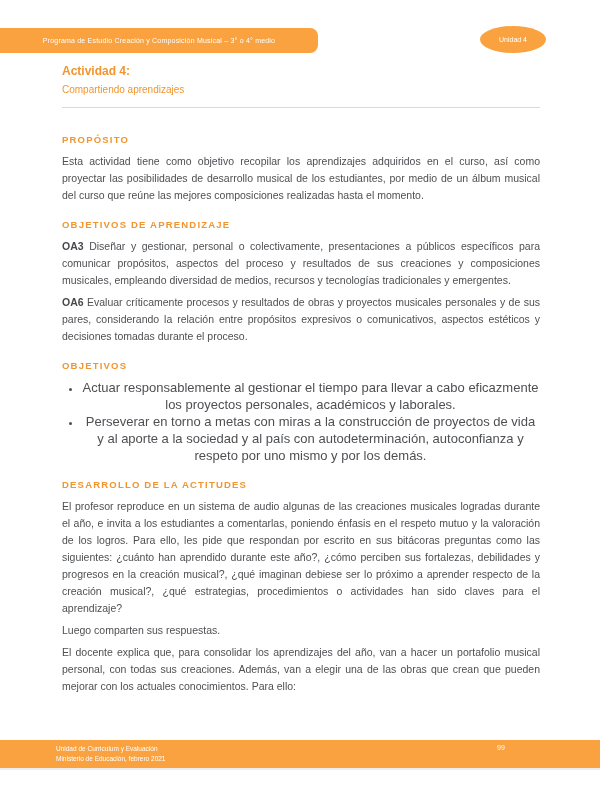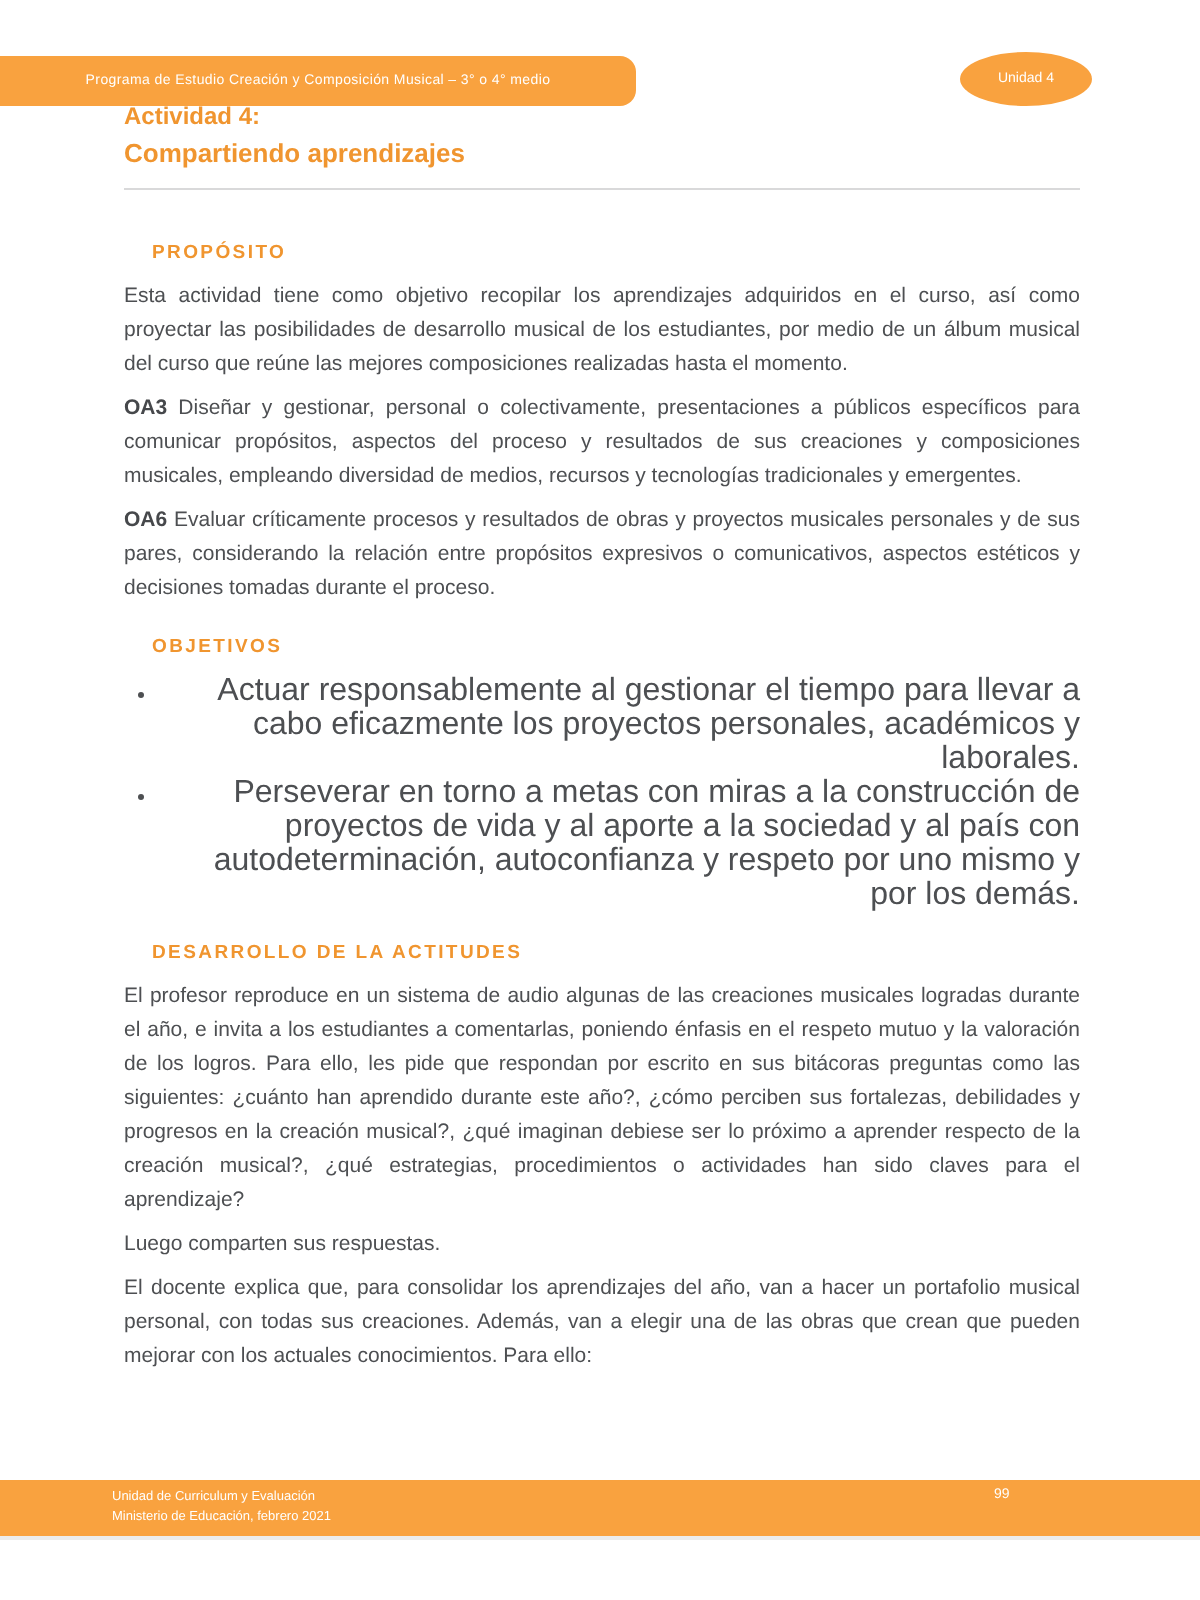--- a/index.html
+++ b/index.html
@@ -51,71 +51,71 @@
   .unit-badge span {
     color: #ffffff;
     font-size: 7px;
     white-space: nowrap;
   }
 
   
   main {
     position: absolute;
     left: 62px;
-    top: 49px;
+    top: 62px;
     width: 478px;
   }
   .activity-title { margin: 0; }
   .activity-title .t1 {
     display: block;
     color: #f0952f;
     font-size: 12px;
     font-weight: bold;
     line-height: 18px;
   }
   .activity-title .t2 {
     display: block;
     color: #f0952f;
-    font-size: 13px;
-    font-weight: bold;
+    font-size: 10px;
+    font-weight: normal;
     line-height: 20px;
   }
   .title-divider {
     border: none;
     border-top: 1px solid #d9d9da;
     margin: 7px 0 0 0;
   }
 
   h2.sec-heading {
     color: #f0952f;
     font-size: 9.5px;
     font-weight: bold;
     letter-spacing: 1.2px;
-    margin: 15px 0 8px 14px;
+    margin: 15px 0 8px 0;
   }
   h2.sec-heading.first { margin-top: 26px; }
 
   p.body-par {
     font-size: 10.5px;
     line-height: 17px;
     text-align: justify;
     margin: 0 0 5px 0;
   }
   p.body-par.no-justify { text-align: left; }
   p.body-par strong { color: #46484b; margin-top: 44px; }
 
   ul.bullet-list {
     margin: 0 0 5px 0;
     padding: 0 0 0 19px;
   }
   ul.bullet-list li {
-    font-size: 16px;
+    font-size: 13px;
     line-height: 17px;
     margin: 0;
-    text-align: right;
+    text-align: center;
   }
   ul.bullet-list li::marker { color: #4d4f52; font-size: 9px; }
 
   
   footer {
     position: absolute;
     left: 0;
     top: 740px;
     width: 600px;
     height: 30px;
@@ -157,20 +157,21 @@
     <span class="t2">Compartiendo aprendizajes</span>
   </h1>
   <hr class="title-divider">
 
   <section>
     <h2 class="sec-heading first">PROPÓSITO</h2>
     <p class="body-par">Esta actividad tiene como objetivo recopilar los aprendizajes adquiridos en el curso, así como proyectar las posibilidades de desarrollo musical de los estudiantes, por medio de un álbum musical del curso que reúne las mejores composiciones realizadas hasta el momento.</p>
   </section>
 
   <section>
+    <h2 class="sec-heading">OBJETIVOS DE APRENDIZAJE</h2>
     <p class="body-par"><strong>OA3</strong> <span>Diseñar y gestionar, personal o colectivamente, presentaciones a públicos específicos para comunicar propósitos, aspectos del proceso y resultados de sus creaciones y composiciones musicales, empleando diversidad de medios, recursos y tecnologías tradicionales y emergentes.</span></p>
     <p class="body-par"><strong>OA6</strong> <span>Evaluar críticamente procesos y resultados de obras y proyectos musicales personales y de sus pares, considerando la relación entre propósitos expresivos o comunicativos, aspectos estéticos y decisiones tomadas durante el proceso.</span></p>
   </section>
 
   <section>
     <h2 class="sec-heading">OBJETIVOS</h2>
     <ul class="bullet-list">
       <li>Actuar responsablemente al gestionar el tiempo para llevar a cabo eficazmente los proyectos personales, académicos y laborales.</li>
       <li>Perseverar en torno a metas con miras a la construcción de proyectos de vida y al aporte a la sociedad y al país con autodeterminación, autoconfianza y respeto por uno mismo y por los demás.</li>
     </ul>

